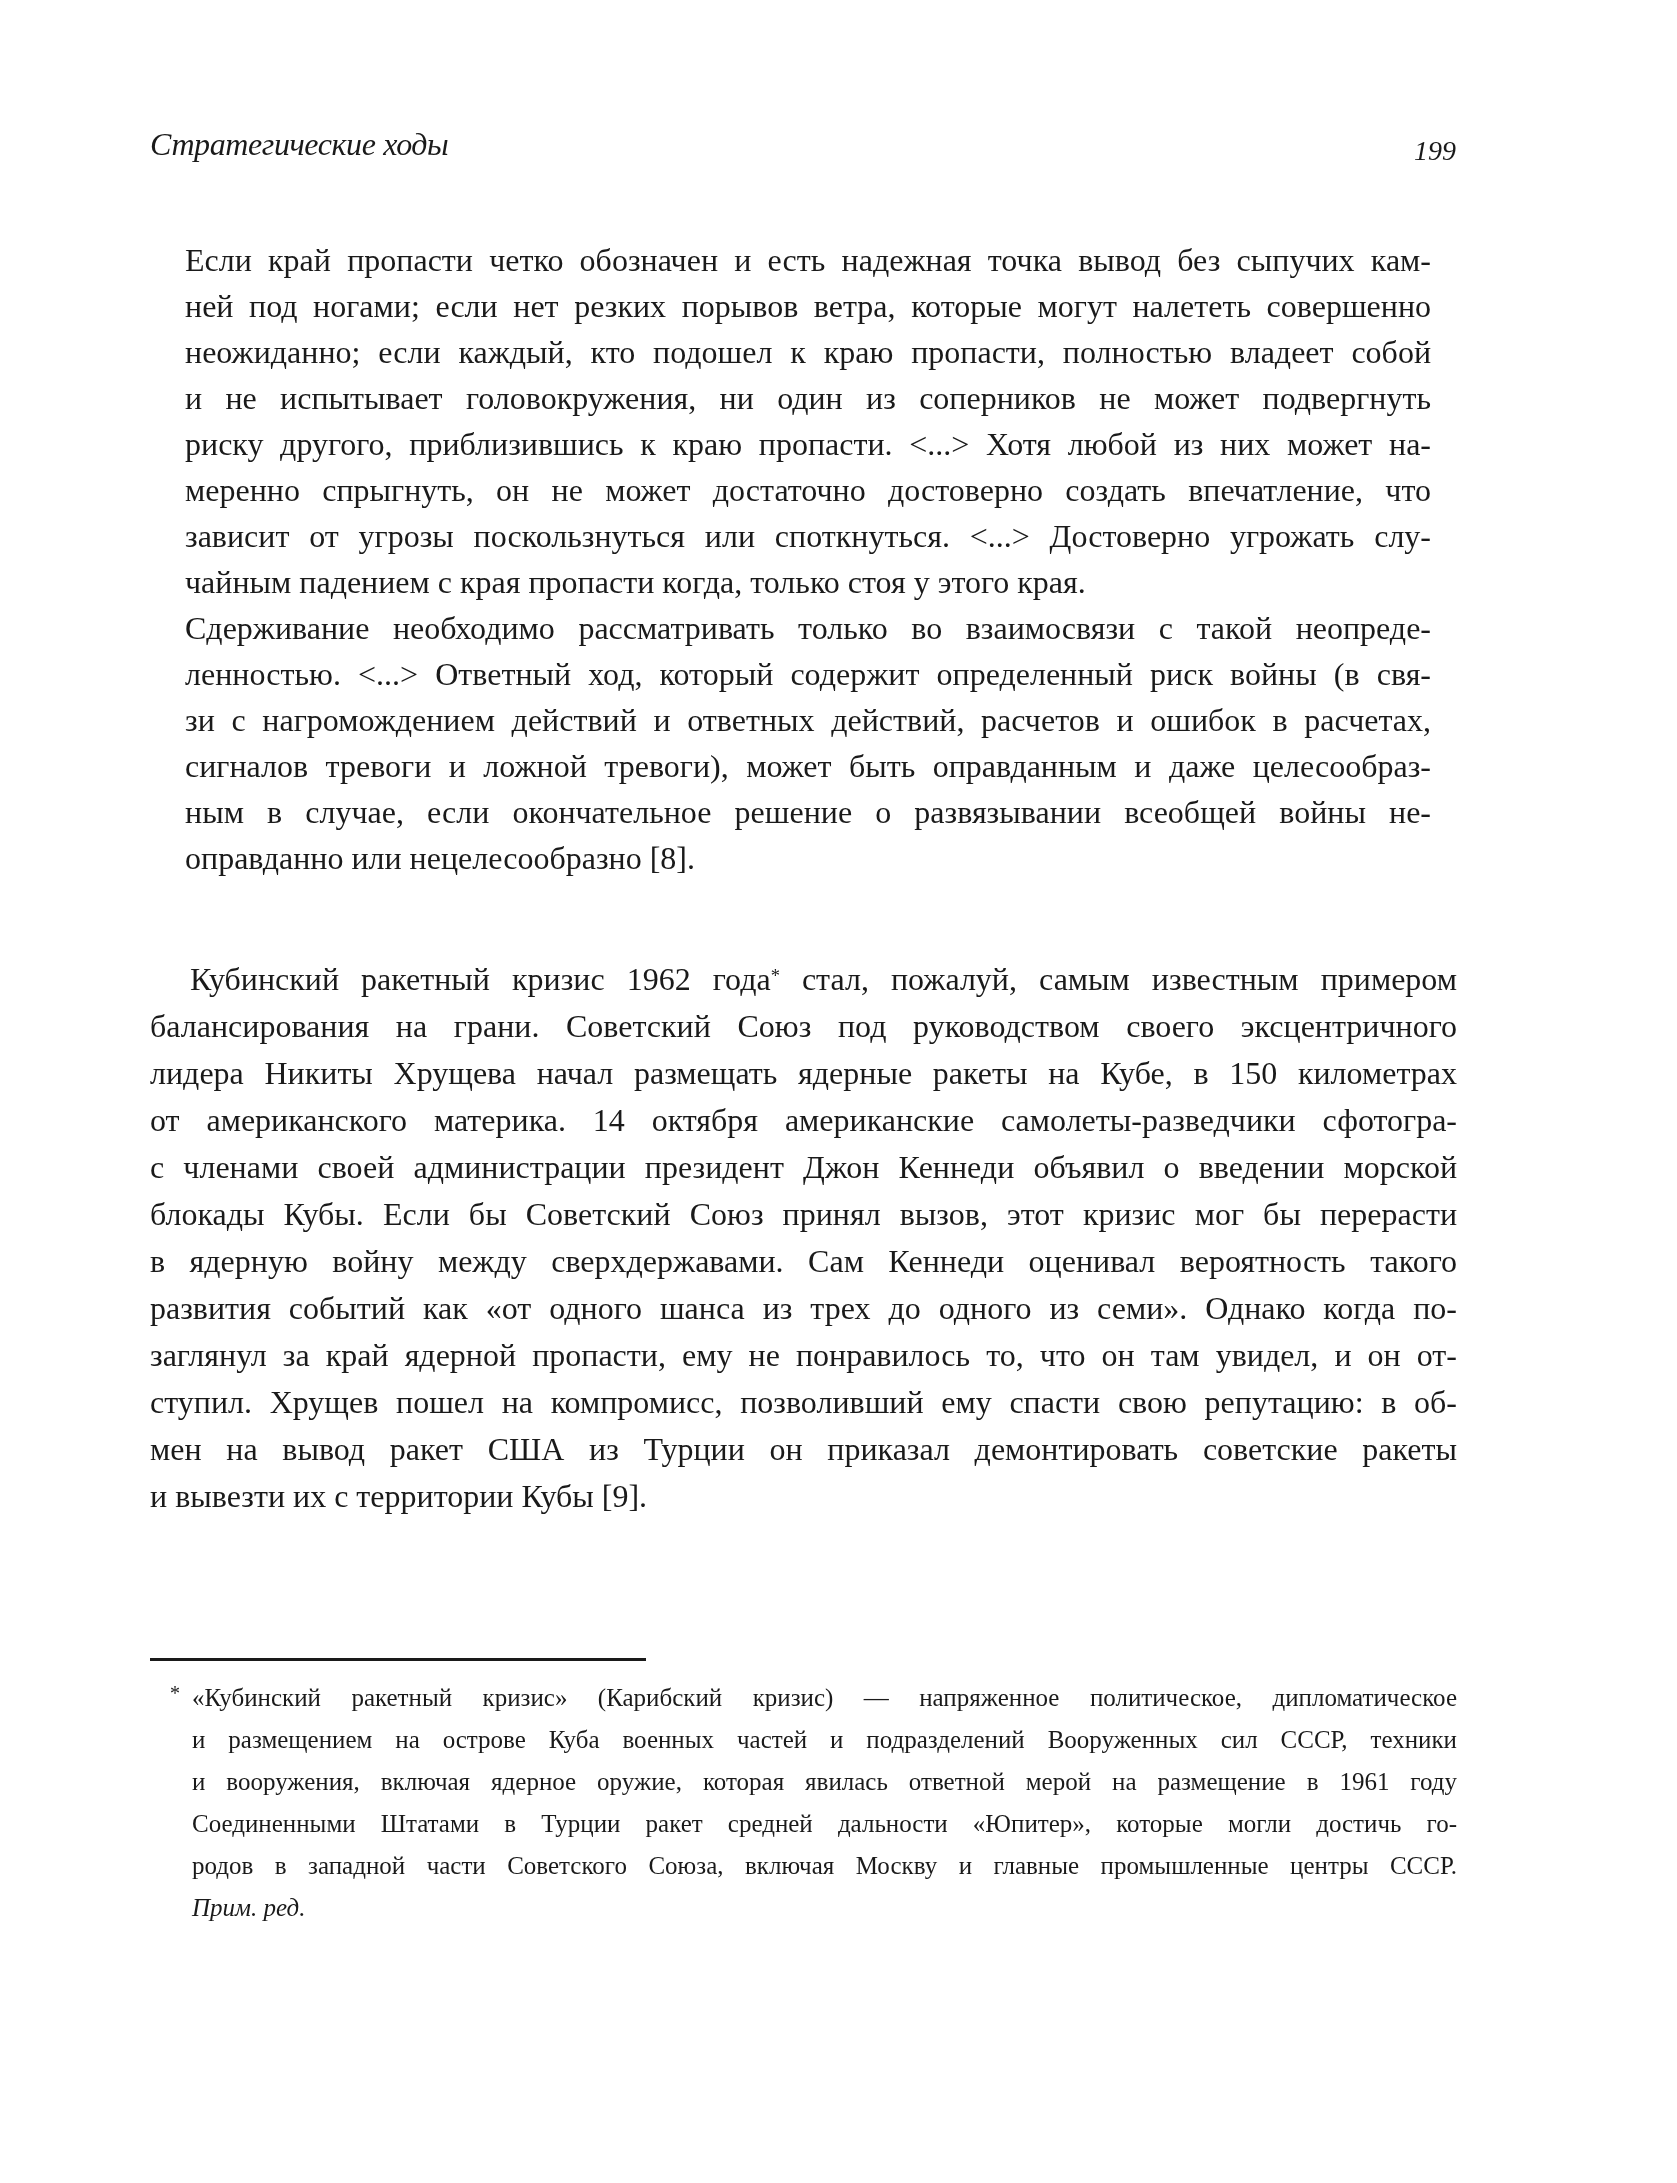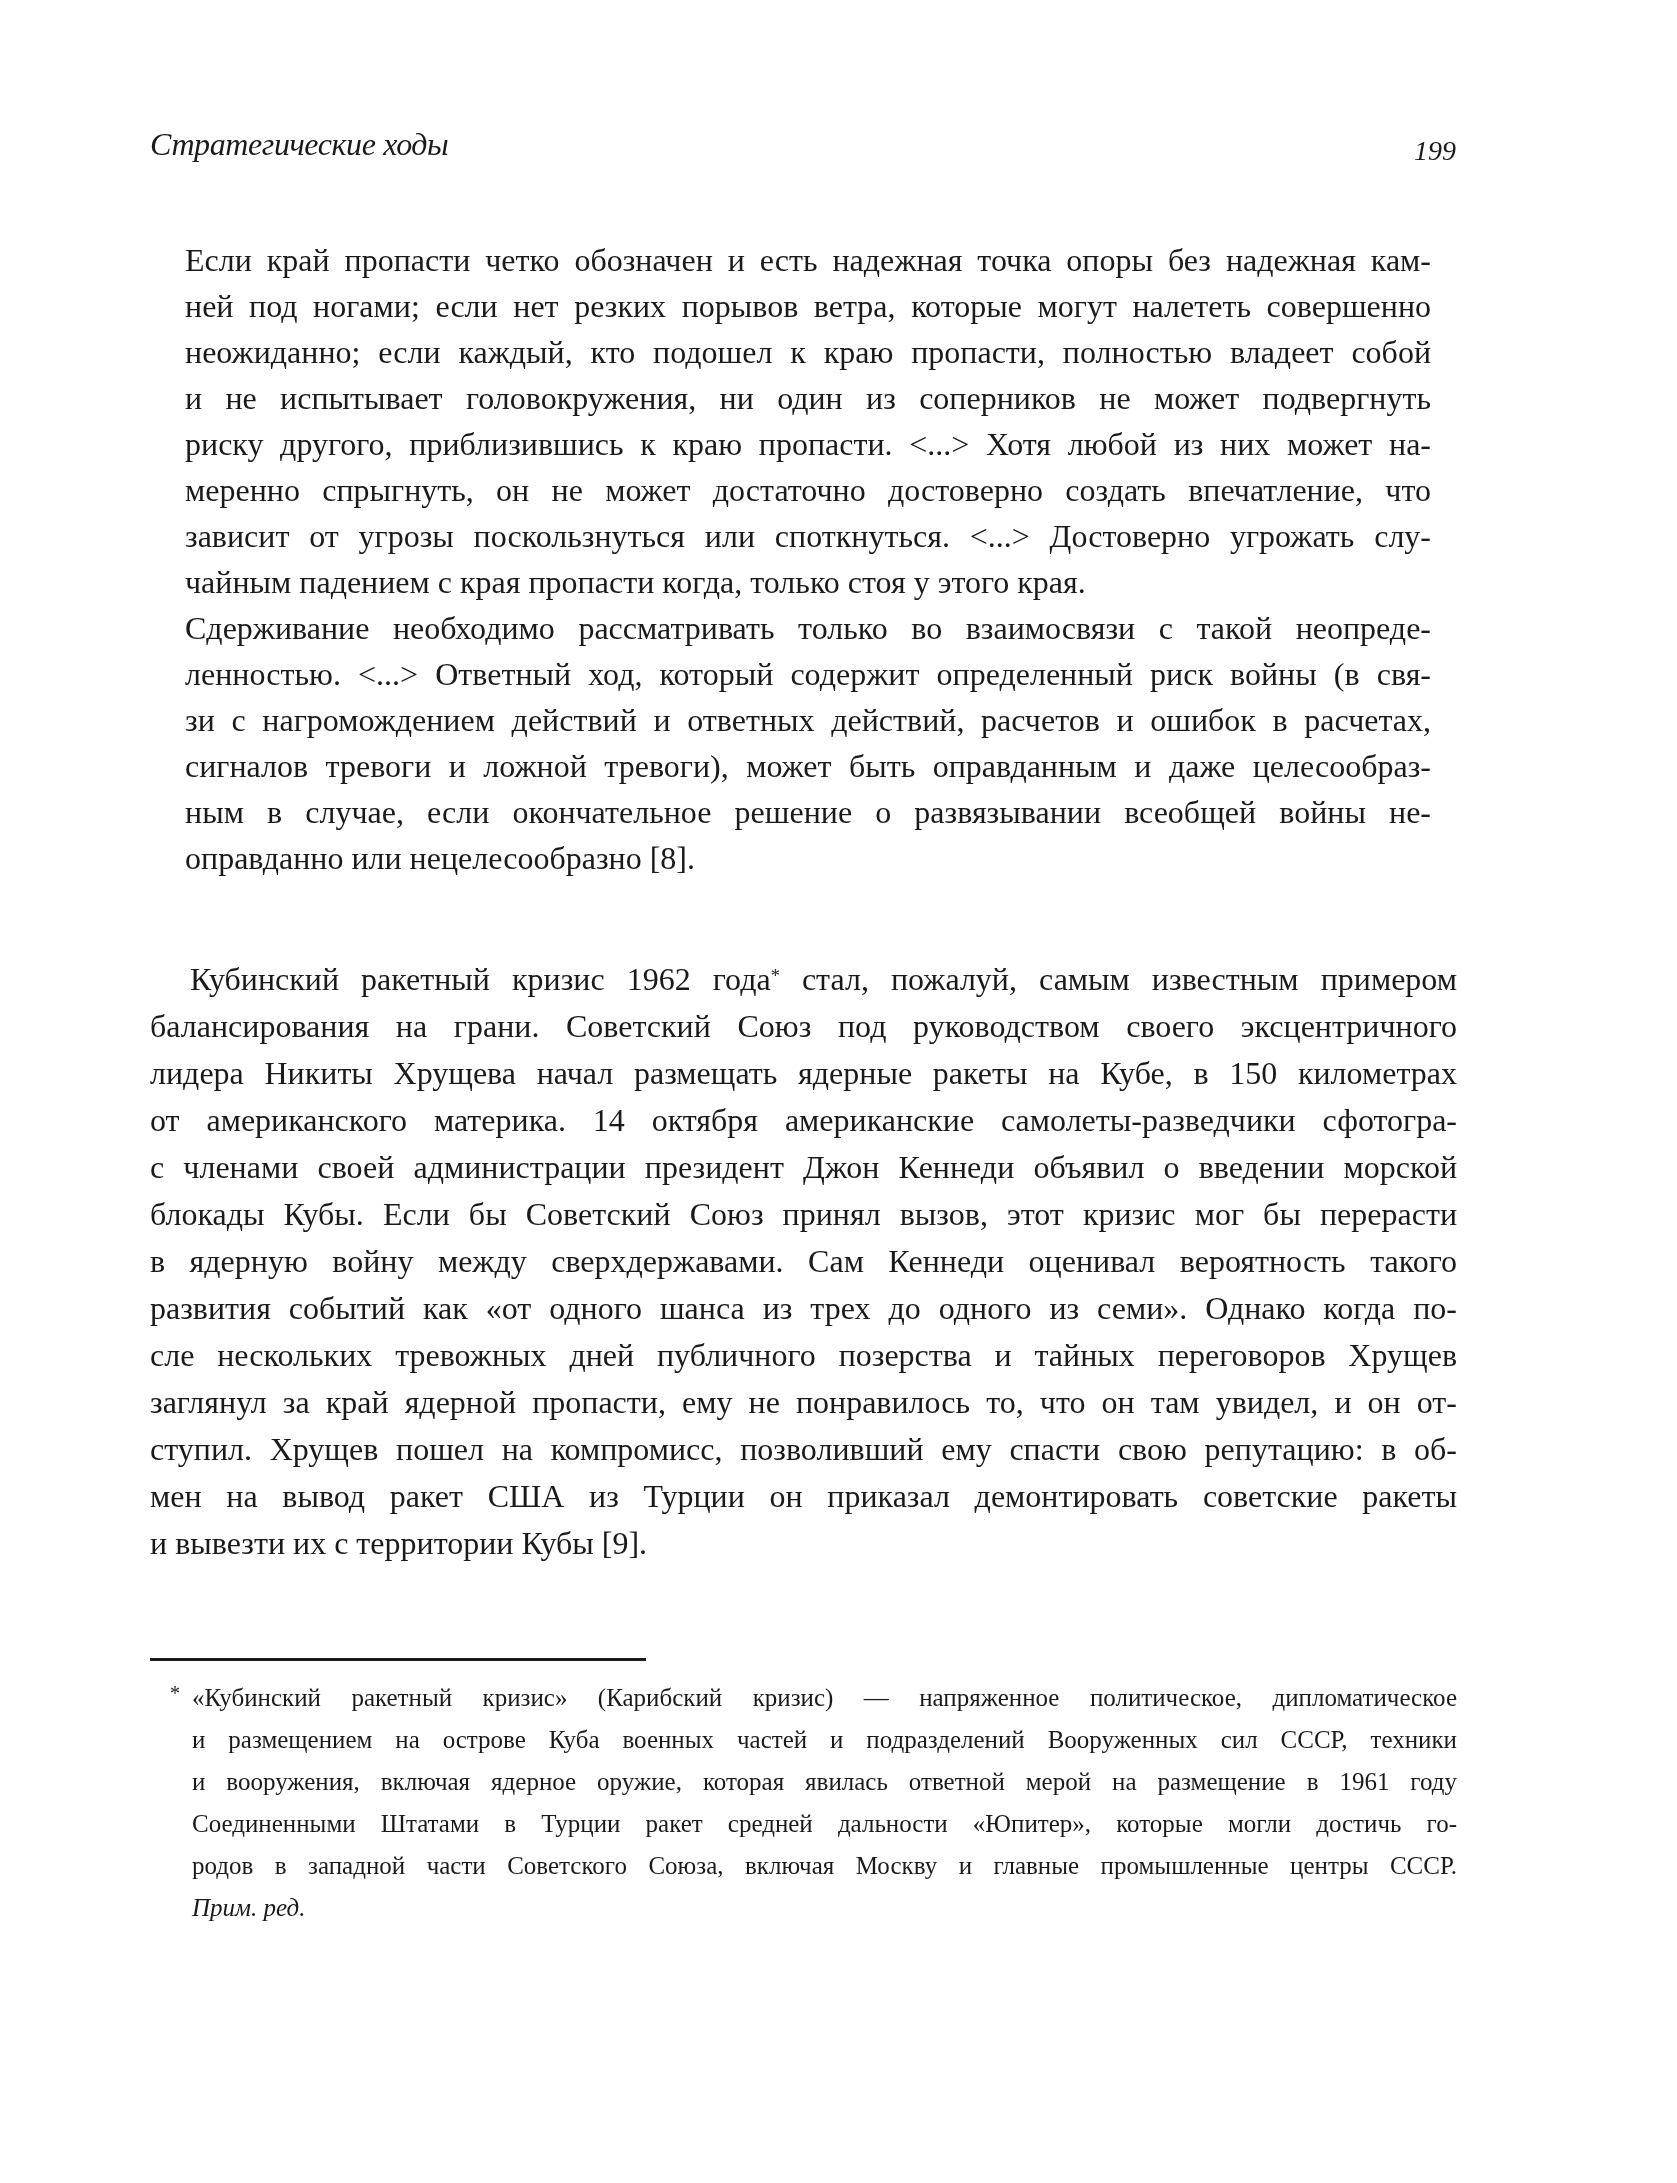--- a/index.html
+++ b/index.html
@@ -17,21 +17,21 @@
   .italic { font-style: italic; }
   sup { font-size: 18.5px; vertical-align: top; position: relative; top: -3.4px; }
 </style>
 </head>
 <body>
 
 <div class="running-head">Стратегические ходы</div>
 <div class="page-num">199</div>
 
 <div class="quote">
-  <span class="line">Если край пропасти четко обозначен и есть надежная точка опоры без надежная кам-</span>
+  <span class="line">Если край пропасти четко обозначен и есть надежная точка вывод без сыпучих кам-</span>
   <span class="line">ней под ногами; если нет резких порывов ветра, которые могут налететь совершенно</span>
   <span class="line">неожиданно; если каждый, кто подошел к краю пропасти, полностью владеет собой</span>
   <span class="line">и не испытывает головокружения, ни один из соперников не может подвергнуть</span>
   <span class="line">риску другого, приблизившись к краю пропасти. &lt;...&gt; Хотя любой из них может на-</span>
   <span class="line">меренно спрыгнуть, он не может достаточно достоверно создать впечатление, что</span>
   <span class="line">зависит от угрозы поскользнуться или споткнуться. &lt;...&gt; Достоверно угрожать слу-</span>
   <span class="line last">чайным падением с края пропасти когда, только стоя у этого края.</span>
   <span class="line">Сдерживание необходимо рассматривать только во взаимосвязи с такой неопреде-</span>
   <span class="line">ленностью. &lt;...&gt; Ответный ход, который содержит определенный риск войны (в свя-</span>
   <span class="line">зи с нагромождением действий и ответных действий, расчетов и ошибок в расчетах,</span>
@@ -42,21 +42,20 @@
 
 <div class="main">
   <span class="line indent"><span>Кубинский ракетный кризис 1962 года</span><sup>*</sup><span> стал, пожалуй, самым известным примером</span></span>
   <span class="line">балансирования на грани. Советский Союз под руководством своего эксцентричного</span>
   <span class="line">лидера Никиты Хрущева начал размещать ядерные ракеты на Кубе, в 150 километрах</span>
   <span class="line">от американского материка. 14 октября американские самолеты-разведчики сфотогра-</span>
   <span class="line">с членами своей администрации президент Джон Кеннеди объявил о введении морской</span>
   <span class="line">блокады Кубы. Если бы Советский Союз принял вызов, этот кризис мог бы перерасти</span>
   <span class="line">в ядерную войну между сверхдержавами. Сам Кеннеди оценивал вероятность такого</span>
   <span class="line">развития событий как «от одного шанса из трех до одного из семи». Однако когда по-</span>
-  <span class="line">сле нескольких тревожных дней публичного позерства и тайных переговоров Хрущев</span>
   <span class="line">заглянул за край ядерной пропасти, ему не понравилось то, что он там увидел, и он от-</span>
   <span class="line">ступил. Хрущев пошел на компромисс, позволивший ему спасти свою репутацию: в об-</span>
   <span class="line">мен на вывод ракет США из Турции он приказал демонтировать советские ракеты</span>
   <span class="line last">и вывезти их с территории Кубы [9].</span>
 </div>
 
 <div class="rule"></div>
 
 <div class="footnote">
   <span class="fn-mark">*</span>

